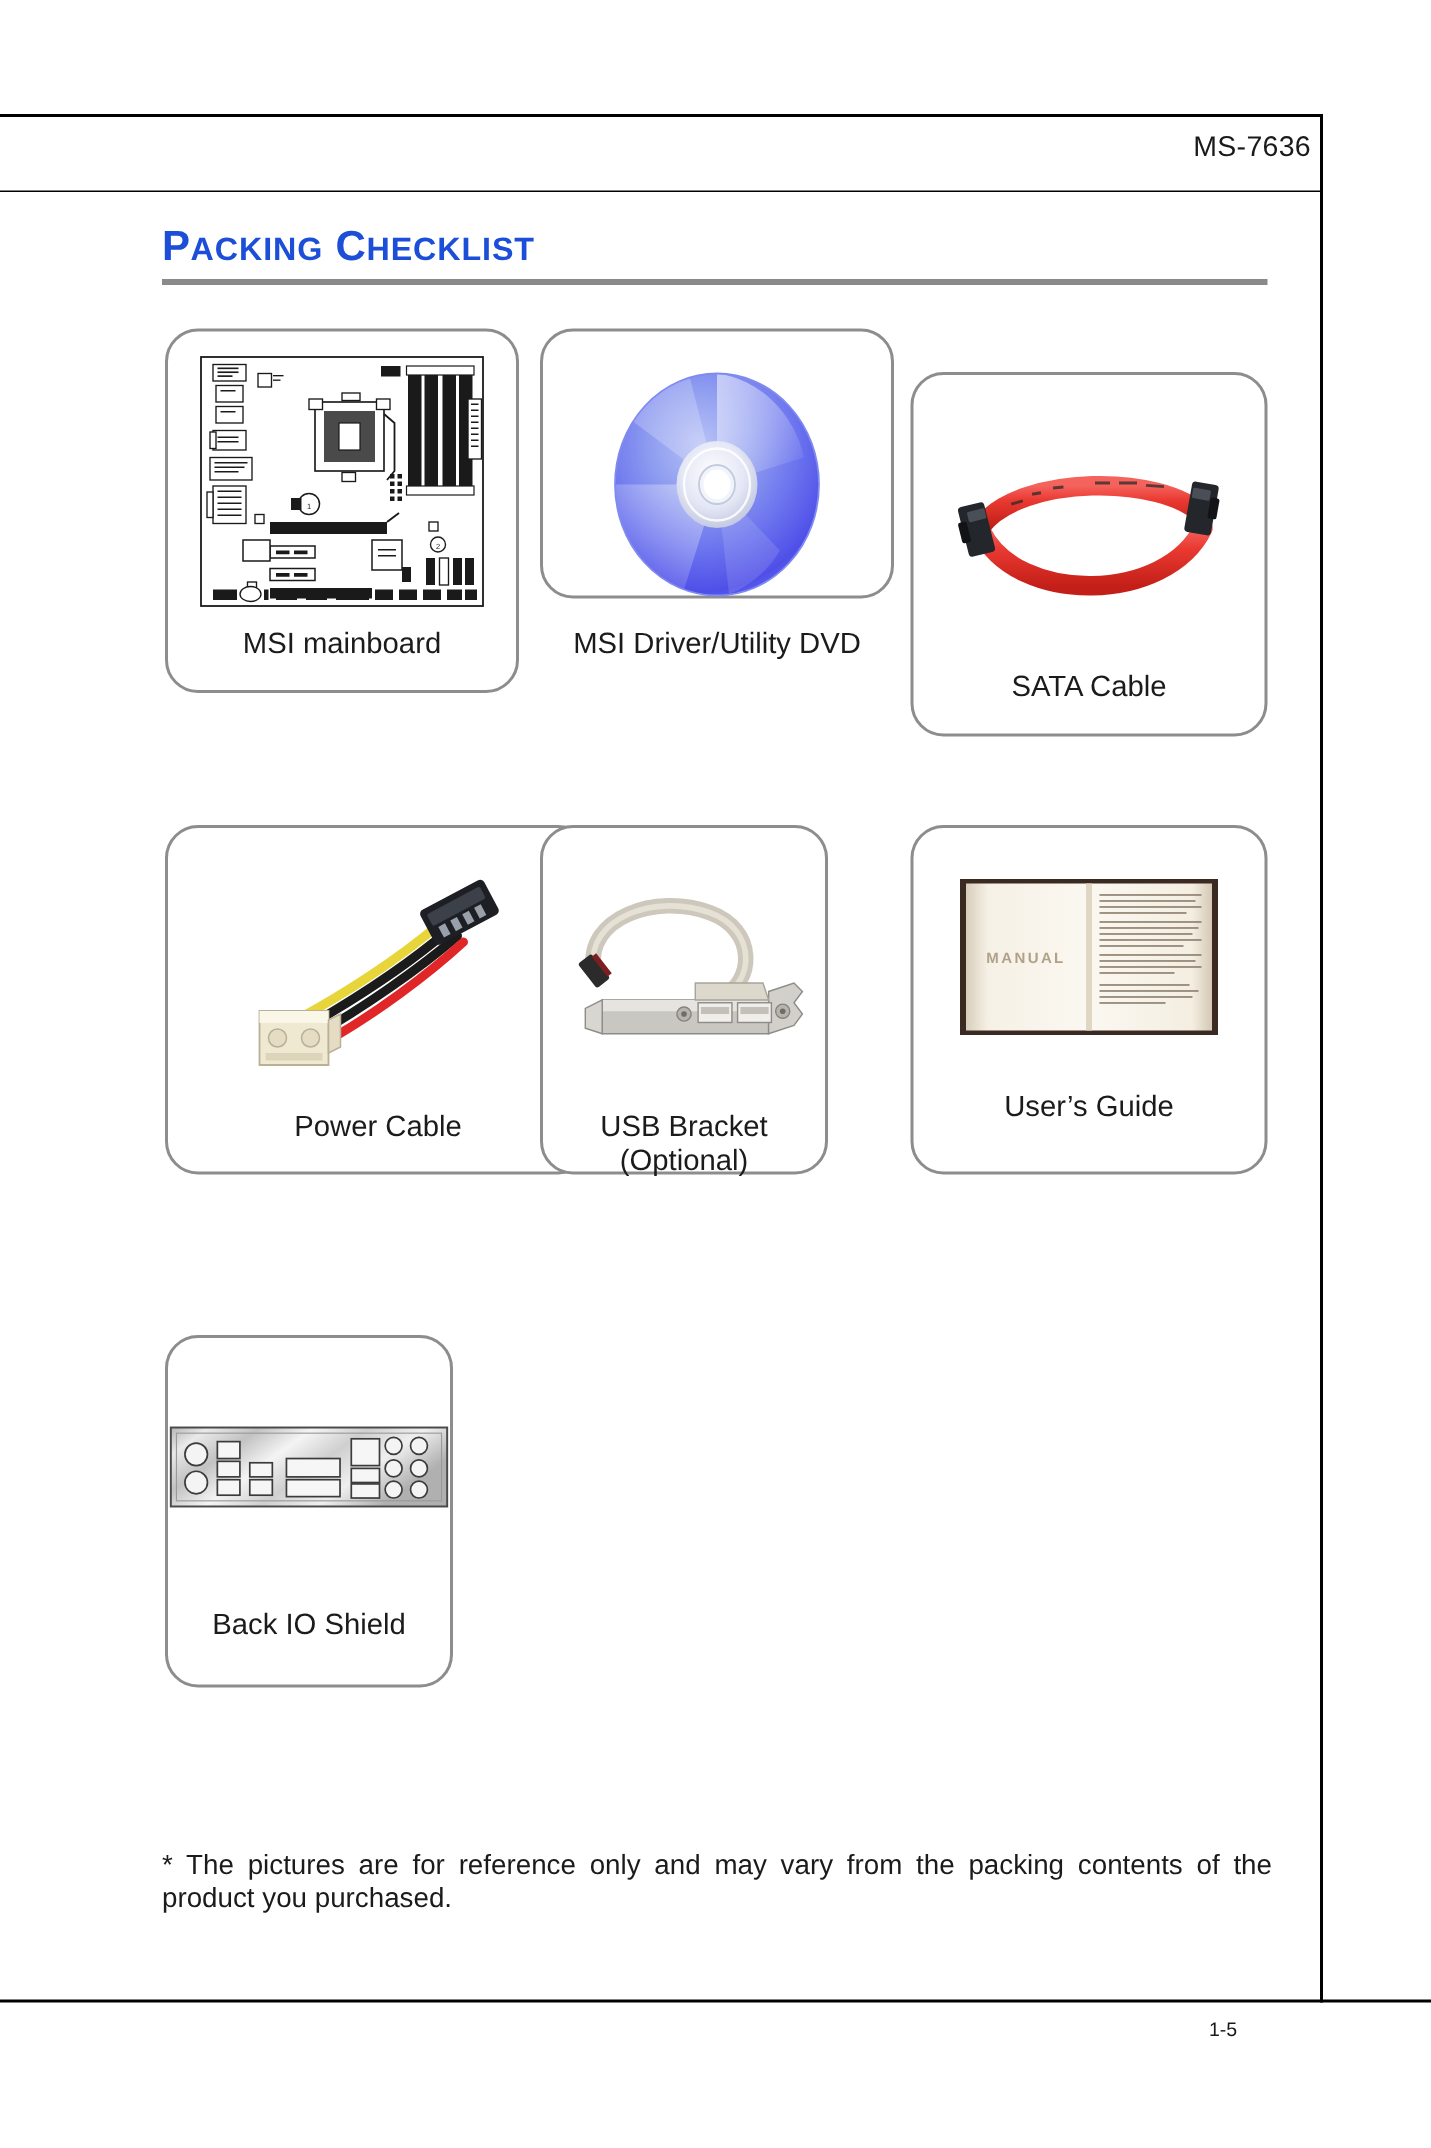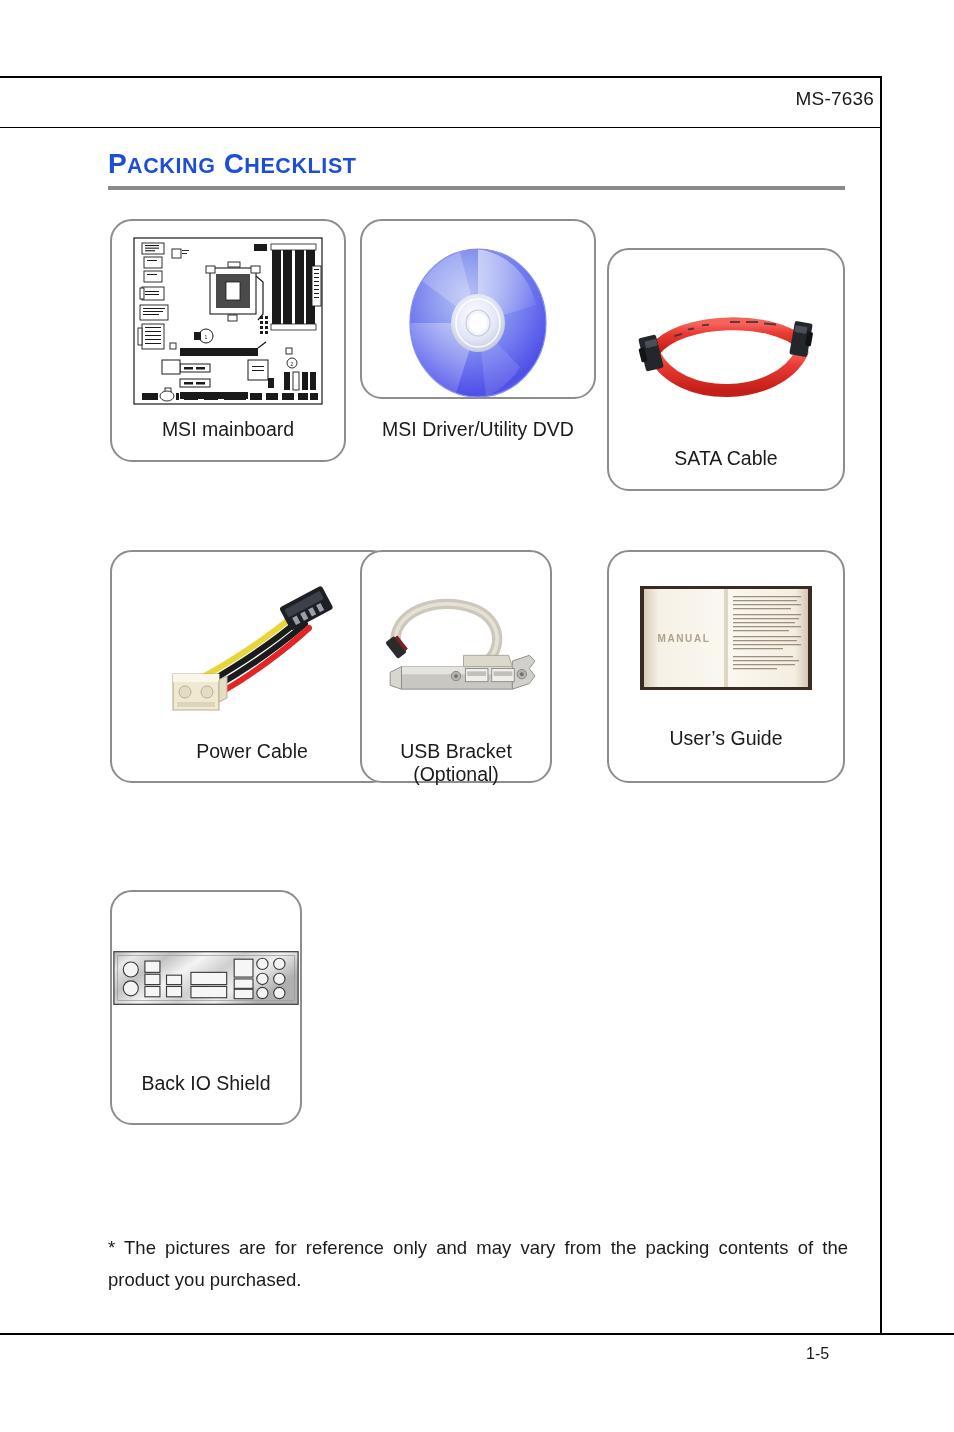--- a/index.html
+++ b/index.html
@@ -126,30 +126,30 @@
 
   
   .io-wrap { width: 200px; height: 60px; }
 
   
   .footnote {
     position: absolute;
     left: 108px; top: 1232px;
     width: 740px;
     font-size: 18.5px;
-    line-height: 32px;
+    line-height: 22px;
     color: #1b1b1b;
     text-align: justify;
   }
 
   
   .page-number {
     position: absolute;
     left: 806px; top: 1345px;
-    font-size: 16px;
+    font-size: 13px;
     color: #1a1a1a;
   }
 </style>
 </head>
 <body>
 
 <div class="page">
 
   <div class="frame-top"></div>
   <div class="frame-right"></div>

